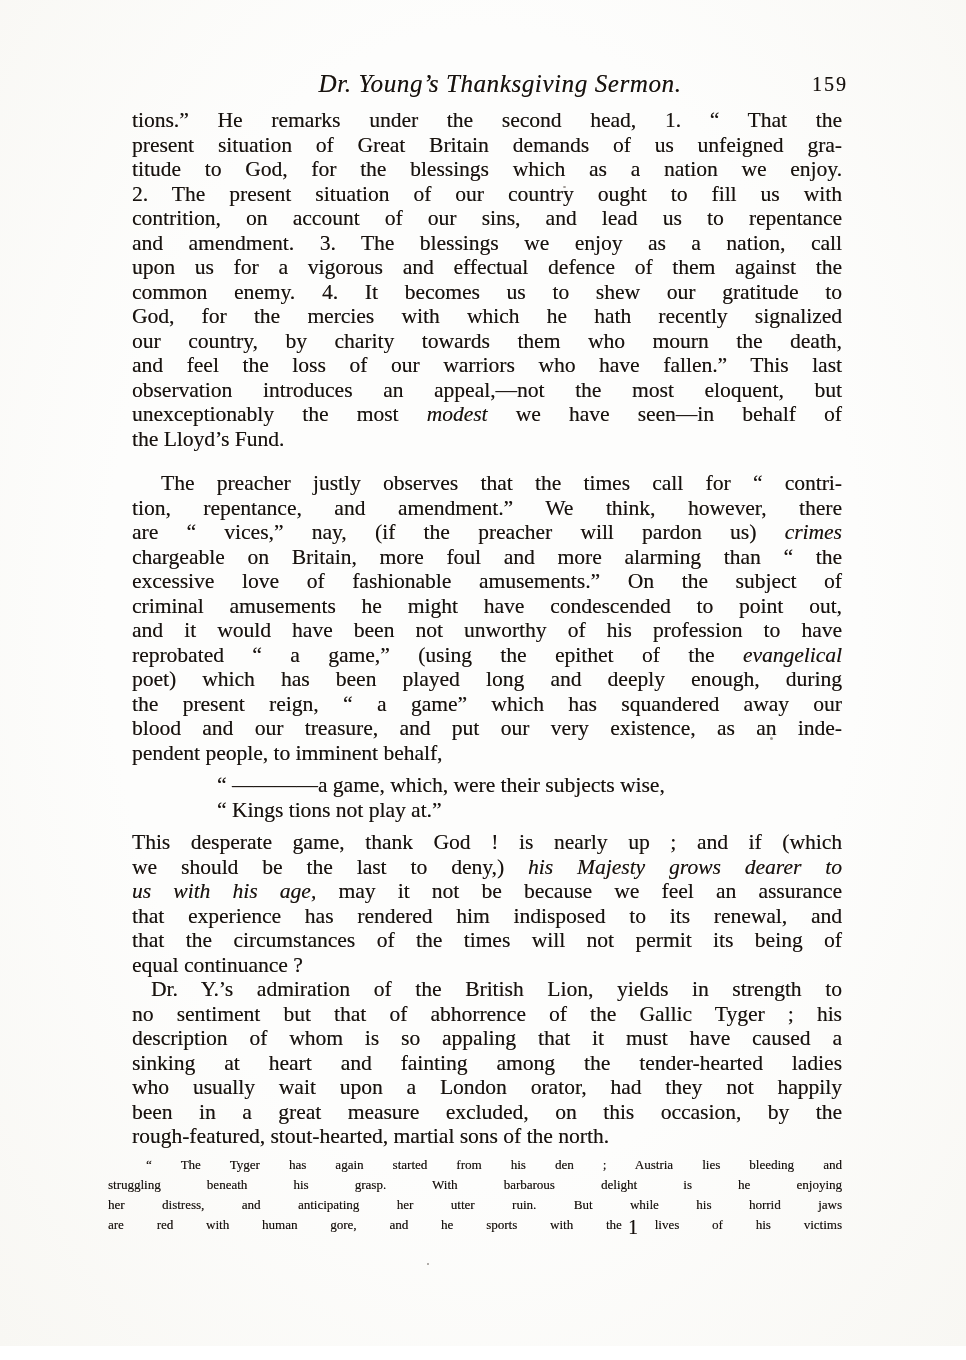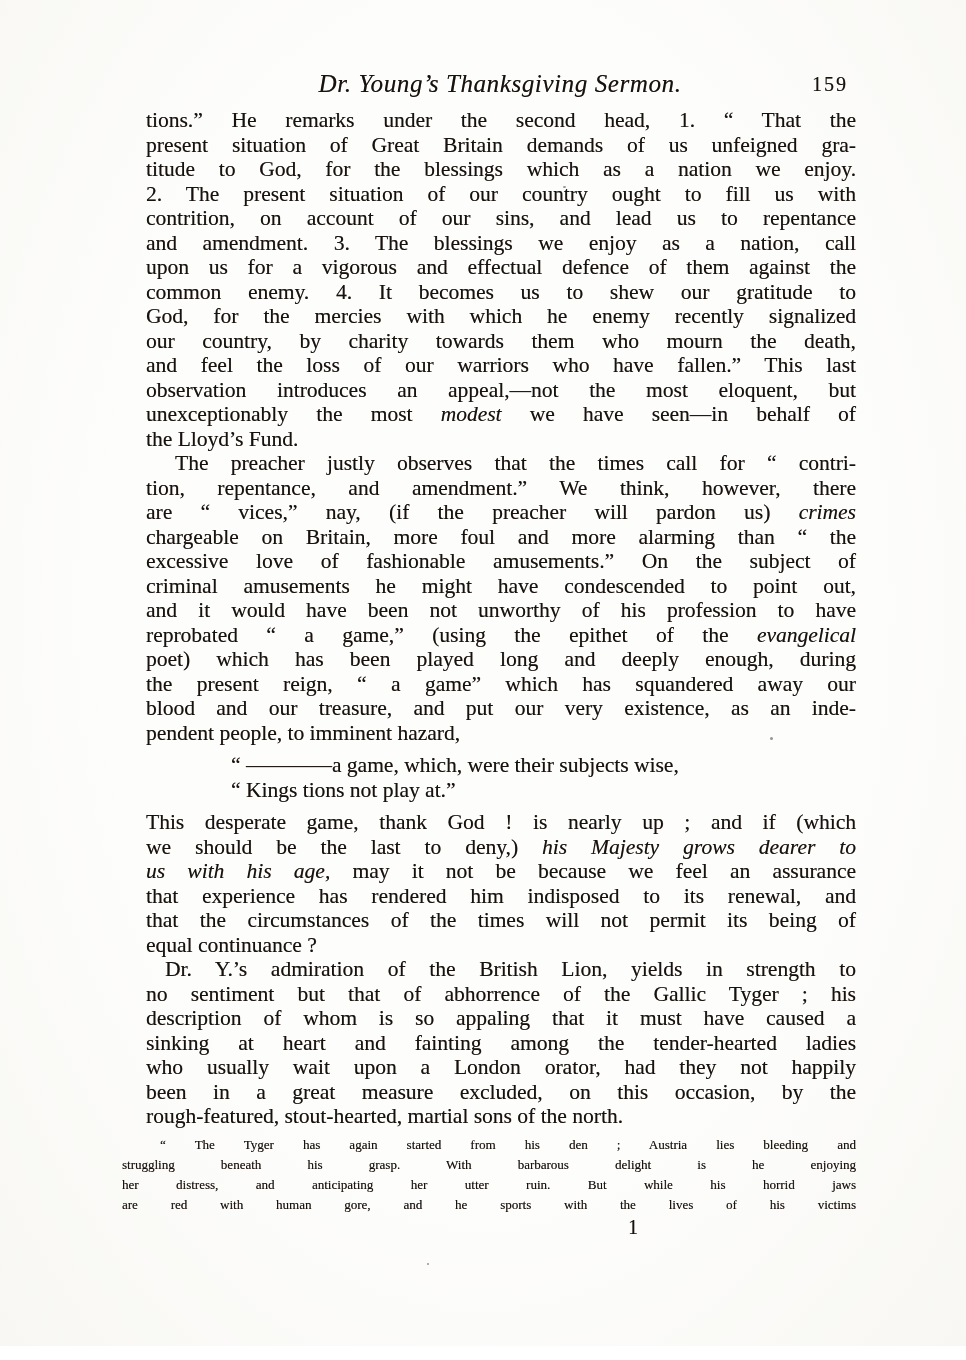--- a/index.html
+++ b/index.html
@@ -35,21 +35,21 @@
     position: absolute;
     right: 0px;
     top: 3px;
     font-size: 20px;
     letter-spacing: 2px;
     text-shadow: 0.2px 0.2px 0.5px rgba(25,12,5,0.55);
   }
   .page-body {
     position: absolute;
     top: 108px;
-    left: 146px;
+    left: 132px;
     width: 710px;
     font-size: 21.5px;
     line-height: 24.5px;
     text-shadow: 0.2px 0.2px 0.6px rgba(25,12,5,0.5);
   }
   .para { margin: 0; }
   .para .line {
     text-align: justify;
     text-align-last: justify;
     white-space: normal;
@@ -99,40 +99,40 @@
   <div class="page-body">
       <div class="para body">
         <div class="line"><span>tions.”   He remarks under the second head, 1. “ That the</span></div>
         <div class="line"><span>present situation of Great Britain demands of us unfeigned gra-</span></div>
         <div class="line"><span>titude to God, for the blessings which as a nation we enjoy.</span></div>
         <div class="line"><span>2. The present situation of our country ought to fill us with</span></div>
         <div class="line"><span>contrition, on account of our sins, and lead us to repentance</span></div>
         <div class="line"><span>and amendment.  3. The blessings we enjoy as a nation, call</span></div>
         <div class="line"><span>upon us for a vigorous and effectual defence of them against the</span></div>
         <div class="line"><span>common enemy.  4. It becomes us to shew our gratitude to</span></div>
-        <div class="line"><span>God, for the mercies with which he enemy recently signalized</span></div>
+        <div class="line"><span>God, for the mercies with which he hath recently signalized</span></div>
         <div class="line"><span>our country, by charity towards them who mourn the death,</span></div>
         <div class="line"><span>and feel the loss of our warriors who have fallen.”  This last</span></div>
         <div class="line"><span>observation introduces an appeal,—not the most eloquent, but</span></div>
         <div class="line"><span>unexceptionably the most </span><i>modest</i><span> we have seen—in behalf of</span></div>
         <div class="line no-just"><span>the Lloyd’s Fund.</span></div>
       </div>
       <div class="para body">
-        <div class="line" style="padding-left: 29px;"><span>The preacher justly observes that the times call for “ contri-</span></div>
+        <div class="line" style="padding-left: 29px; margin-top: 20px;"><span>The preacher justly observes that the times call for “ contri-</span></div>
         <div class="line"><span>tion, repentance, and amendment.”  We think, however, there</span></div>
         <div class="line"><span>are “ vices,” nay, (if the preacher will pardon us) </span><i>crimes</i></div>
         <div class="line"><span>chargeable on Britain, more foul and more alarming than “ the</span></div>
         <div class="line"><span>excessive love of fashionable amusements.”  On the subject of</span></div>
         <div class="line"><span>criminal amusements he might have condescended to point out,</span></div>
         <div class="line"><span>and it would have been not unworthy of his profession to have</span></div>
         <div class="line"><span>reprobated “ a game,” (using the epithet of the </span><i>evangelical</i></div>
         <div class="line"><span>poet) which has been played long and deeply enough, during</span></div>
         <div class="line"><span>the present reign, “ a game” which has squandered away our</span></div>
         <div class="line"><span>blood and our treasure, and put our very existence, as an inde-</span></div>
-        <div class="line no-just"><span>pendent people, to imminent hazard,</span></div>
+        <div class="line no-just"><span>pendent people, to imminent behalf,</span></div>
       </div>
       <div class="para verse" style="margin-top: 8px;">
         <div class="line"><span>“ ————a game, which,  were their subjects wise,</span></div>
         <div class="line no-just"><span>“ Kings tions not play at.”</span></div>
       </div>
       <div class="para body" style="margin-top: 8px;">
         <div class="line"><span>This desperate game, thank God !  is nearly up ;  and if (which</span></div>
         <div class="line"><span>we should be the last to deny,)  </span><i>his Majesty grows dearer to</i></div>
         <div class="line"><i>us with his age,</i><span> may it not be because we feel an assurance</span></div>
         <div class="line"><span>that experience has rendered him indisposed to its renewal, and</span></div>

